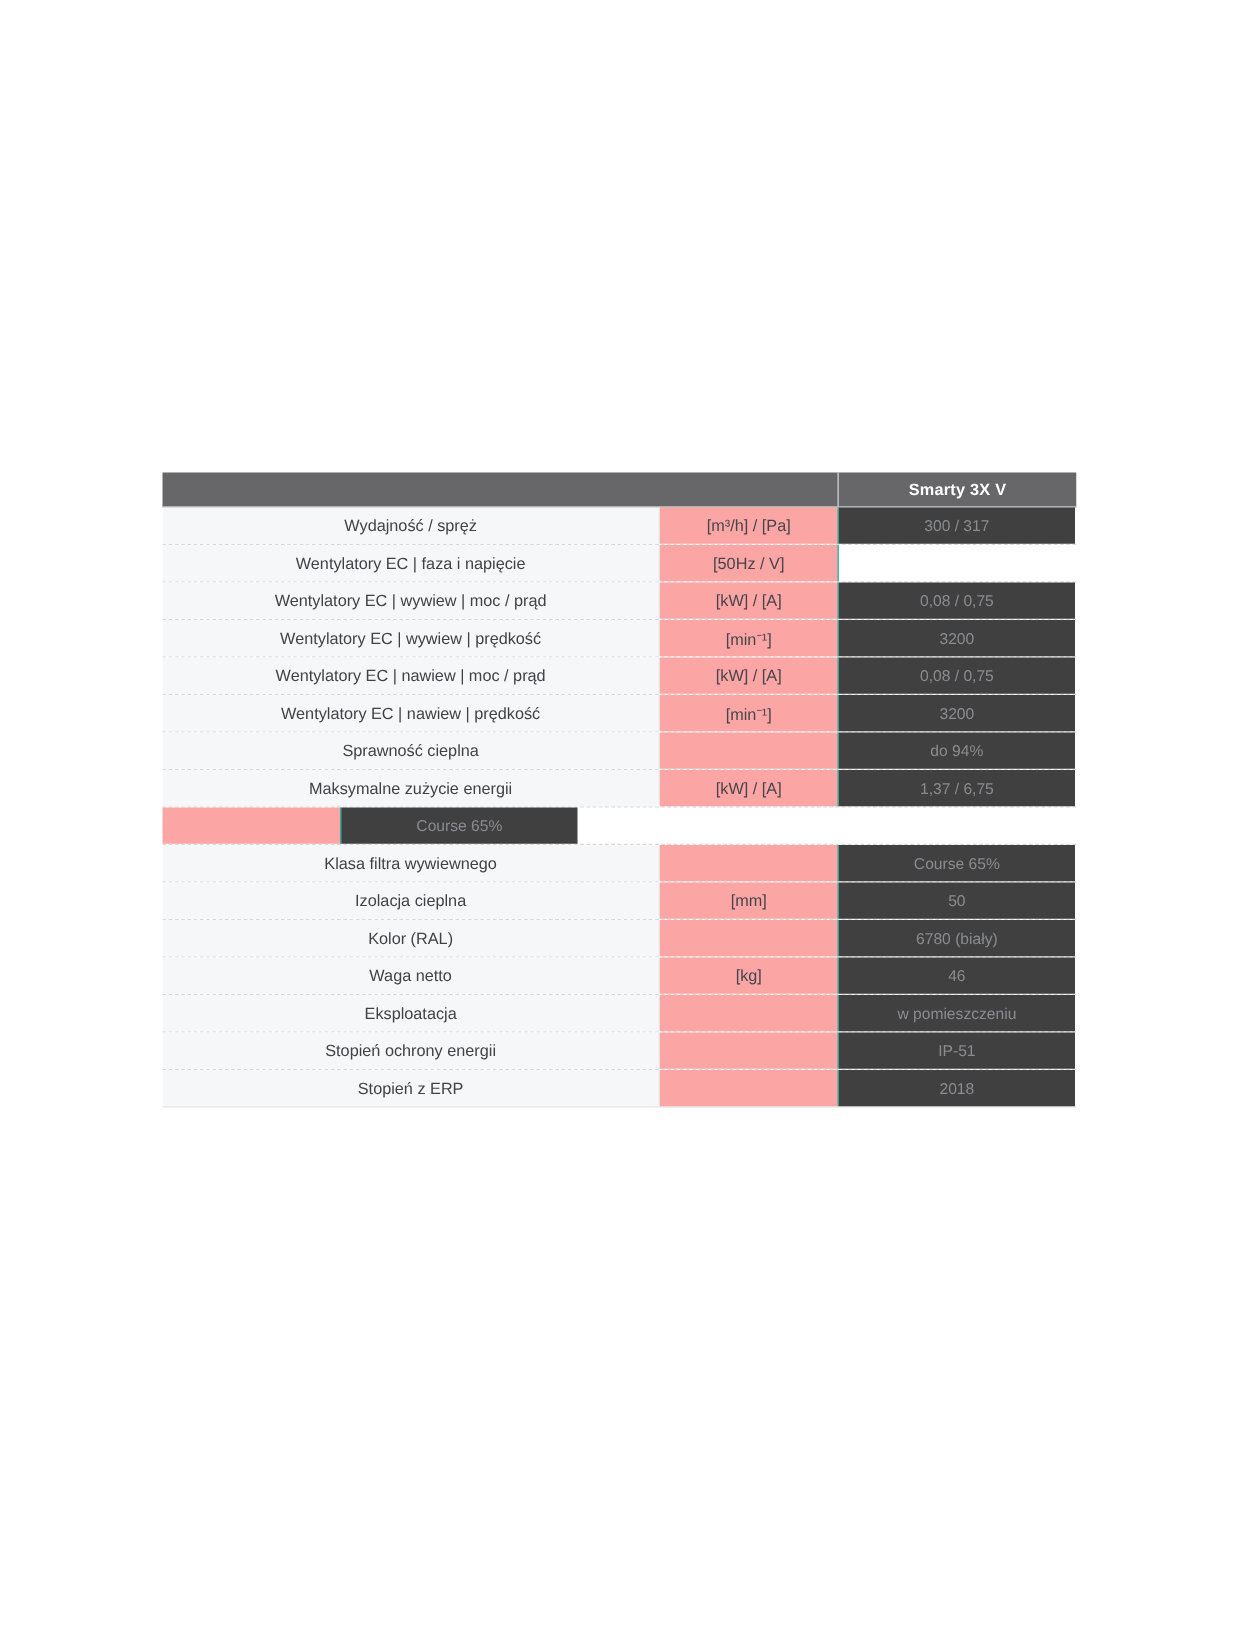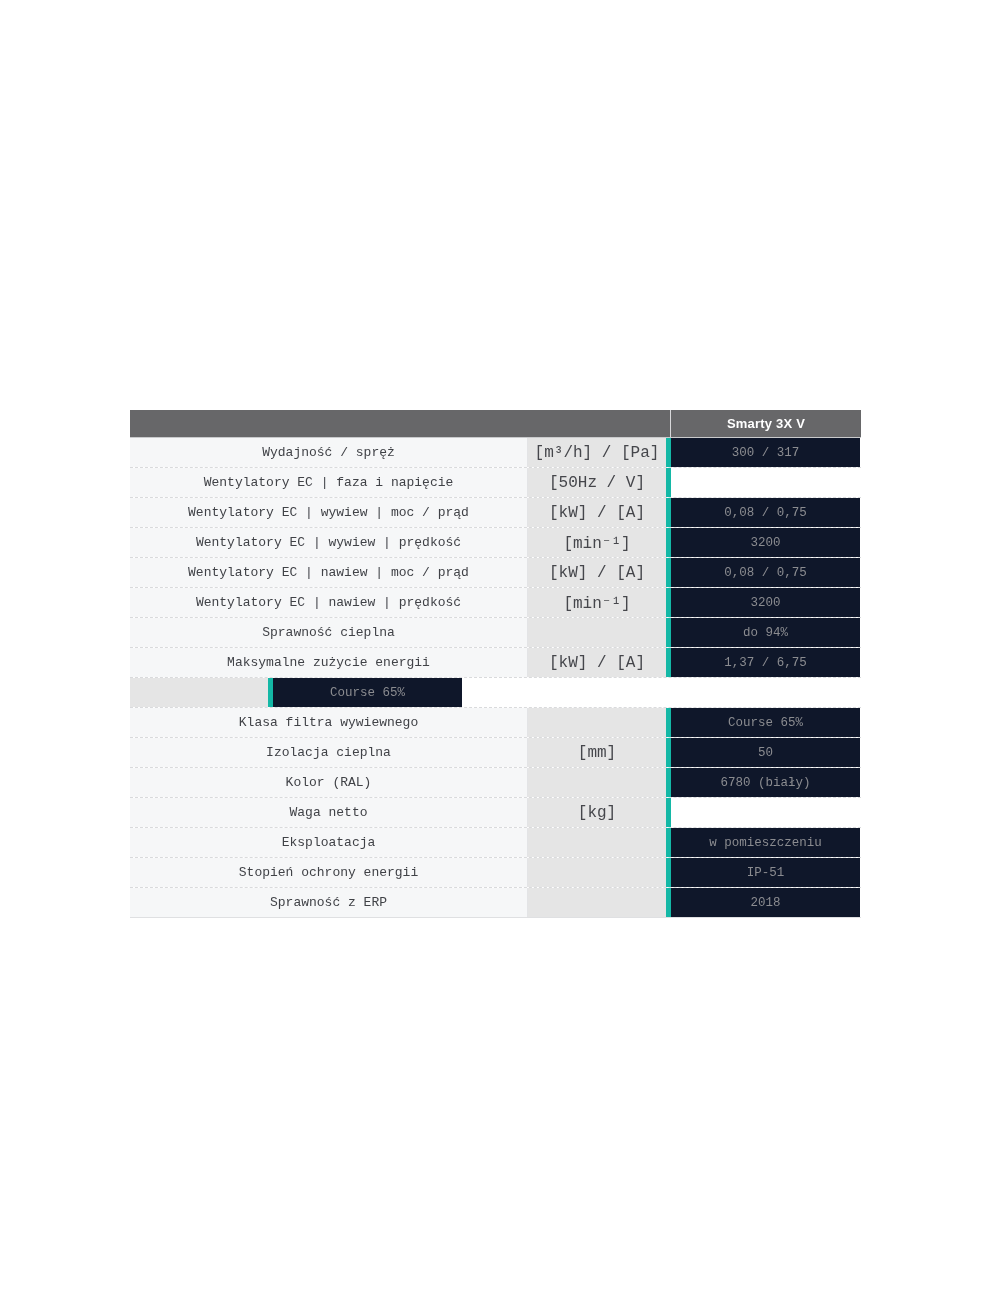--- a/index.html
+++ b/index.html
@@ -6,21 +6,21 @@
   html, body {
     width: 1000px; height: 1300px;
     background: #ffffff;
     font-family: "Liberation Sans", sans-serif;
     position: relative;
     overflow: hidden;
   }
   .spec-table {
     position: absolute;
     left: 130px;
-    top: 410px;
+    top: 378px;
     width: 731px;
   }
   .thead {
     display: flex;
     height: 28px;
     background: #676769;
     border-bottom: 1px solid #c9cacc;
   }
   .th-spacer {
     width: 541px;
@@ -42,39 +42,38 @@
     border-bottom: 1px dashed #d9dadc;
   }
   .row:last-child {
     border-bottom: 1px solid #dfe0e2;
   }
   .c1, .c2, .c3 {
     display: flex;
     align-items: center;
     justify-content: center;
     white-space: nowrap;
-    font-family: Liberation Mono, monospace;
   }
   .c1 {
     width: 398px;
     background: #f6f7f8;
     border-right: 1px solid #e3e4e6;
     color: #404247;
     font-size: 13px;
   }
   .c2 {
     width: 143px;
-    background: #e5e5e5;
-    border-right: 5px solid #14b8a6;
+    background: #fca5a5;
+    border-right: 1px solid #14b8a6;
     color: #45464b;
-    font-size: 16px;
+    font-size: 13px;
   }
   .c3 {
     width: 189px;
-    background: #0f172a;
+    background: #404040;
     color: #8b8c90;
     font-size: 12.5px;
   }
 </style>
 </head>
 <body>
 
 <div class="spec-table">
   <div class="thead">
     <div class="th-spacer"></div>
@@ -135,29 +134,30 @@
     <div class="c3">50</div>
   </div>
   <div class="row">
     <div class="c1">Kolor (RAL)</div>
     <div class="c2"></div>
     <div class="c3">6780 (biały)</div>
   </div>
   <div class="row">
     <div class="c1">Waga netto</div>
     <div class="c2">[kg]</div>
+    <div class="c3">46</div>
   </div>
   <div class="row">
     <div class="c1">Eksploatacja</div>
     <div class="c2"></div>
     <div class="c3">w pomieszczeniu</div>
   </div>
   <div class="row">
     <div class="c1">Stopień ochrony energii</div>
     <div class="c2"></div>
     <div class="c3">IP-51</div>
   </div>
   <div class="row">
-    <div class="c1">Sprawność z ERP</div>
+    <div class="c1">Stopień z ERP</div>
     <div class="c2"></div>
     <div class="c3">2018</div>
   </div>
 </div>
 
 </body></html>

